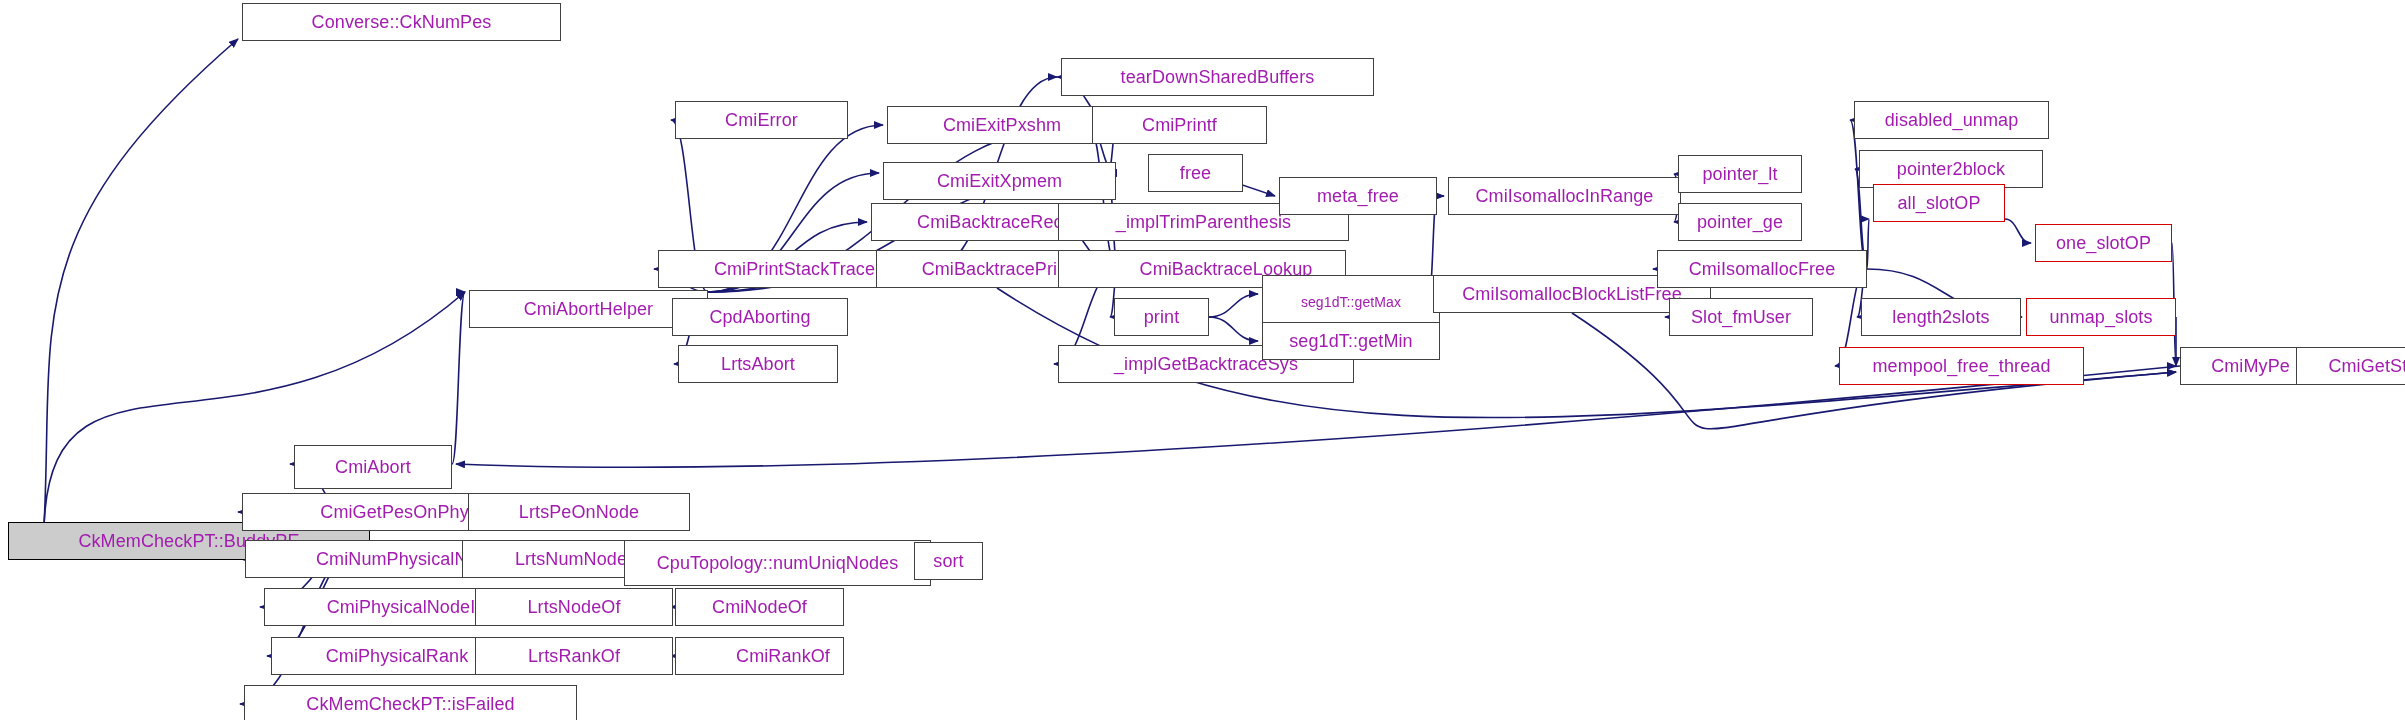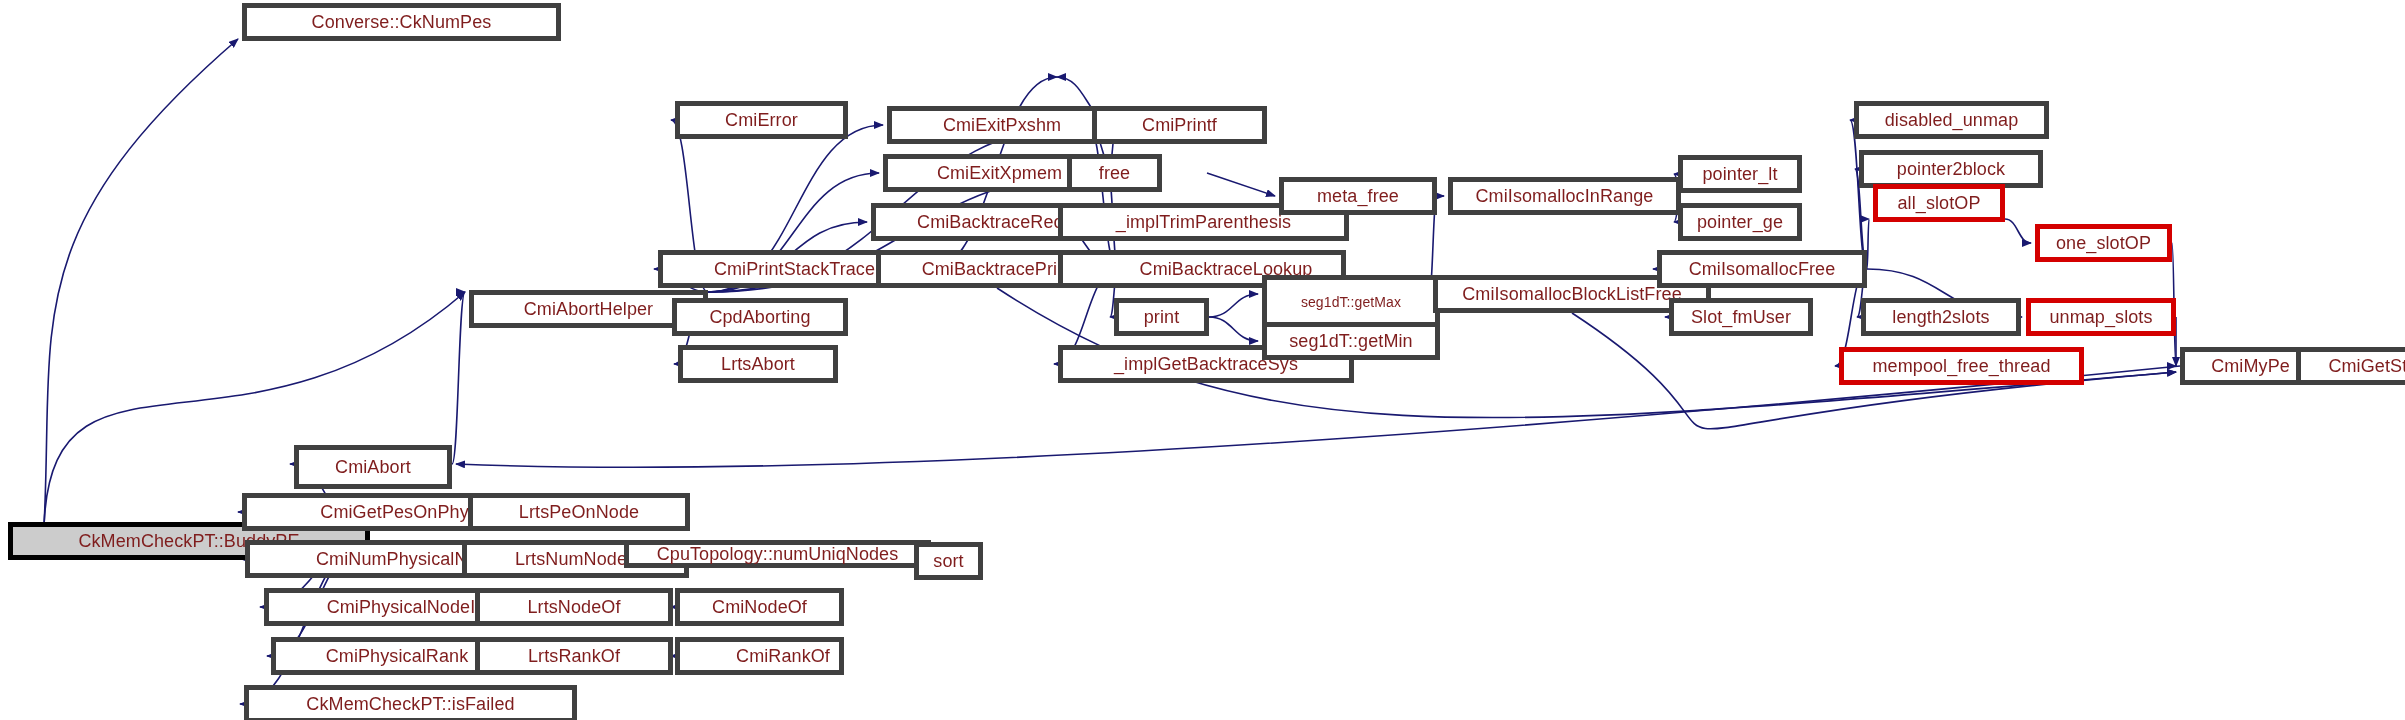--- a/index.html
+++ b/index.html
@@ -8,23 +8,23 @@
     width:2405px;
     height:720px;
     background:#ffffff;
     font-family:"Liberation Sans", sans-serif;
     overflow:hidden;
   }
   #edges{position:absolute;left:0;top:0;width:2405px;height:720px;pointer-events:none;}
   .node{
     position:absolute;
     box-sizing:border-box;
-    border:5px solid #404040;
+    border:1px solid #404040;
     background:#ffffff;
-    color:#7f1d1d;
+    color:#a21caf;
     font-size:15px;
     line-height:1;
     display:flex;
     align-items:center;
     justify-content:center;
     white-space:nowrap;
     letter-spacing:0.1px;
   }
   .node.red{border-color:#d40000;}
   .node.current{background:#cccccc;border-color:#000000;}
@@ -126,46 +126,47 @@
   <div class="node" style="left: 244px; top: 685px; width: 333px; height: 38px; font-size: 18px;">CkMemCheckPT::isFailed</div>
 
   <div class="node" style="left: 468px; top: 493px; width: 222px; height: 38px; font-size: 18px;">LrtsPeOnNode</div>
 
   <div class="node" style="left: 462px; top: 540px; width: 227px; height: 38px; font-size: 18px;">LrtsNumNodes</div>
 
   <div class="node" style="left: 475px; top: 588px; width: 198px; height: 38px; font-size: 18px;">LrtsNodeOf</div>
 
   <div class="node" style="left: 475px; top: 637px; width: 198px; height: 38px; font-size: 18px;">LrtsRankOf</div>
 
-  <div class="node" style="left: 624px; top: 540px; width: 307px; height: 28px; font-size: 18px;">CpuTopology::numUniqNodes</div>
+  <div class="node" style="left: 624px; top: 540px; width: 307px; height: 46px; font-size: 18px;">CpuTopology::numUniqNodes</div>
 
   <div class="node" style="left: 914px; top: 542px; width: 69px; height: 38px; font-size: 18px;">sort</div>
 
   <div class="node" style="left: 675px; top: 588px; width: 169px; height: 38px; font-size: 18px;">CmiNodeOf</div>
 
   <div class="node" style="left: 675px; top: 637px; width: 169px; height: 38px; font-size: 18px; padding-left: 47px;">CmiRankOf</div>
 
   <div class="node" style="left: 658px; top: 250px; width: 273px; height: 38px; font-size: 18px;">CmiPrintStackTrace</div>
 
   <div class="node" style="left: 672px; top: 298px; width: 176px; height: 38px; font-size: 18px;">CpdAborting</div>
 
   <div class="node" style="left: 678px; top: 345px; width: 160px; height: 38px; font-size: 18px;">LrtsAbort</div>
 
   <div class="node" style="left: 887px; top: 106px; width: 230px; height: 38px; font-size: 18px;">CmiExitPxshm</div>
 
-  <div class="node" style="left: 883px; top: 154px; width: 233px; height: 38px; font-size: 18px;">CmiExitXpmem</div>
+  <div class="node" style="left: 883px; top: 162px; width: 233px; height: 38px; font-size: 18px;">CmiExitXpmem</div>
 
   <div class="node" style="left: 871px; top: 203px; width: 264px; height: 38px; font-size: 18px;">CmiBacktraceRecord</div>
 
   <div class="node" style="left: 876px; top: 250px; width: 242px; height: 38px; font-size: 18px;">CmiBacktracePrint</div>
 
+  <div class="node" style="left: 1061px; top: 58px; width: 313px; height: 38px; font-size: 18px;">tearDownSharedBuffers</div>
 
   <div class="node" style="left: 1092px; top: 106px; width: 175px; height: 38px; font-size: 18px;">CmiPrintf</div>
 
-  <div class="node" style="left: 1067px; top: 154px; width: 95px; height: 38px; font-size: 18px;">free</div>
+  <div class="node" style="left: 1148px; top: 154px; width: 95px; height: 38px; font-size: 18px;">free</div>
 
   <div class="node" style="left: 1058px; top: 203px; width: 291px; height: 38px; font-size: 18px; text-align: center;">_implTrimParenthesis</div>
 
   <div class="node" style="left: 1058px; top: 250px; width: 288px; height: 38px; font-size: 18px; padding-left: 48px;">CmiBacktraceLookup</div>
 
   <div class="node" style="left: 1114px; top: 298px; width: 95px; height: 38px; font-size: 18px;">print</div>
 
   <div class="node" style="left: 1058px; top: 345px; width: 296px; height: 38px; font-size: 18px;">_implGetBacktraceSys</div>
 
   <div class="node" style="left: 1262px; top: 275px; width: 178px; height: 53px; font-size: 14px;">seg1dT::getMax</div>

